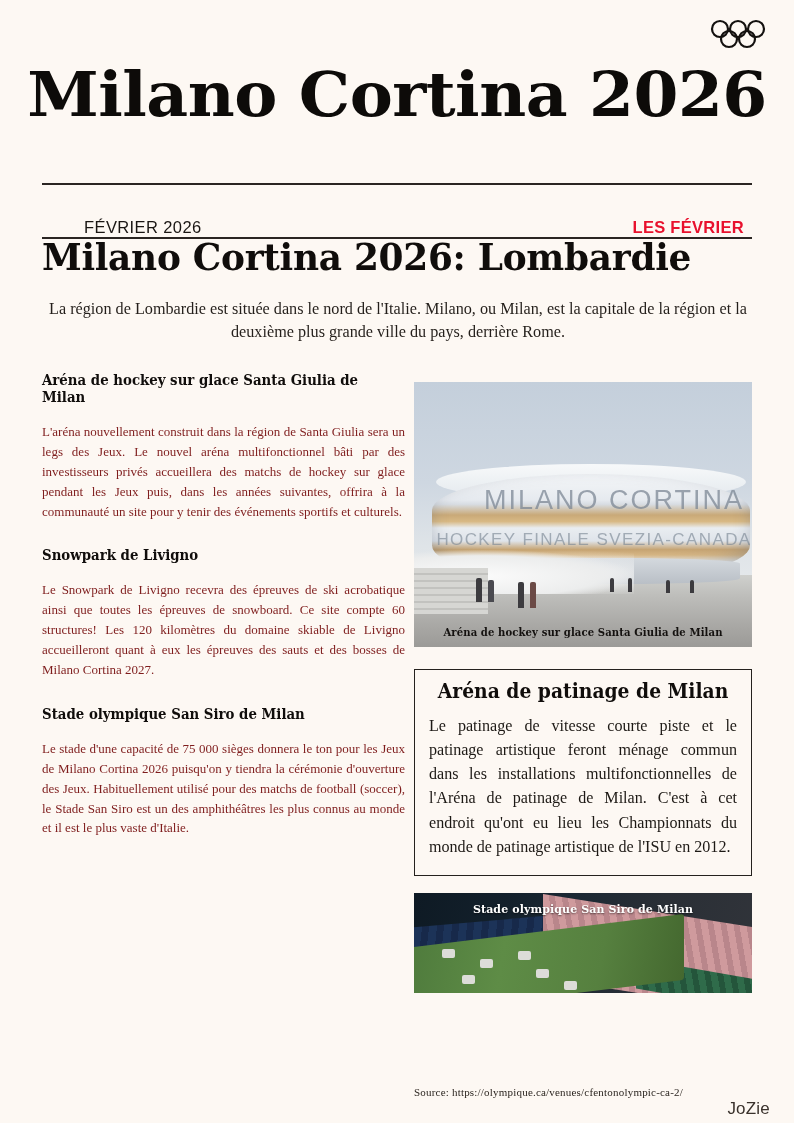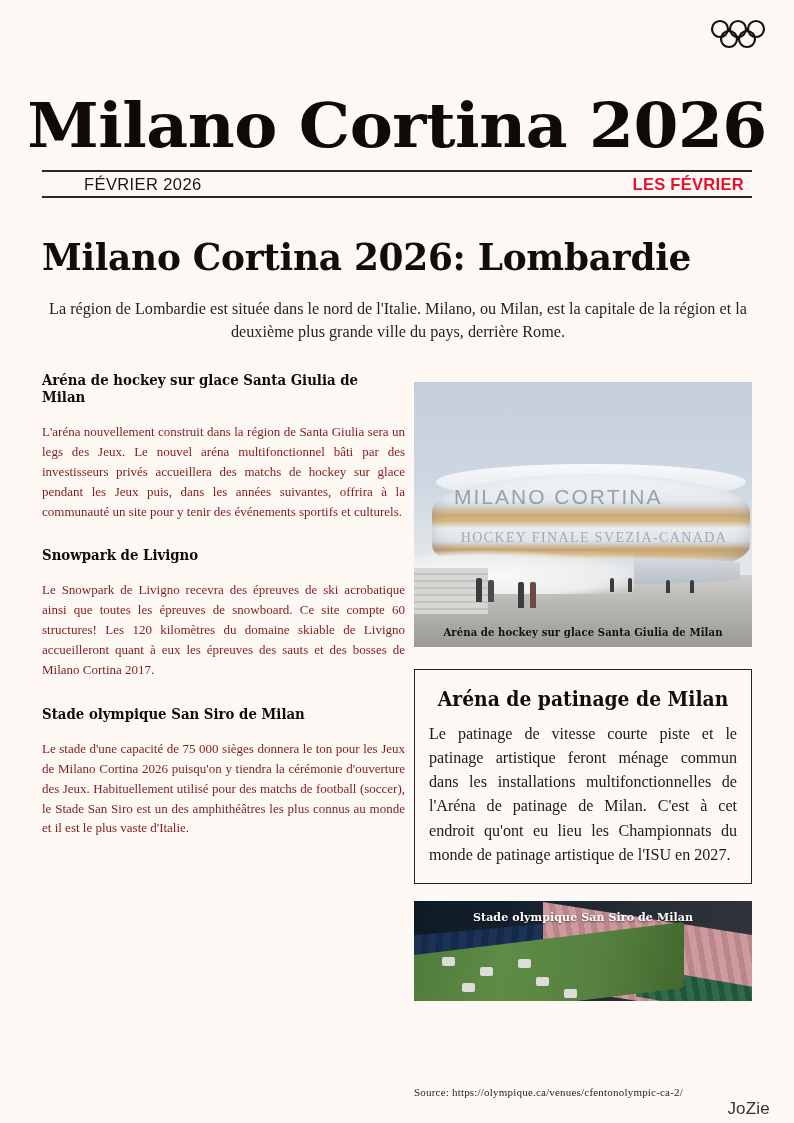--- a/index.html
+++ b/index.html
@@ -25,46 +25,45 @@
     height: 34px;
   }
 
   
   .masthead {
     position: absolute;
     top: 64px;
     left: 0;
     width: 794px;
     text-align: center;
-    margin-top: 31px;
   }
   .masthead-title {
     font-family: "DejaVu Serif", "Liberation Serif", serif;
     font-weight: 700;
     font-size: 61px;
     letter-spacing: -0.5px;
     line-height: 1;
     color: #0d0b09;
     white-space: nowrap;
     transform: scaleX(1.06);
     transform-origin: center;
   }
 
   
   .dateline {
     position: absolute;
-    top: 170px;
+    top: 183px;
     left: 42px;
     width: 710px;
     border-top: 2px solid #2a2522;
     border-bottom: 2px solid #2a2522;
-    height: 28px;
+    height: 56px;
     box-sizing: border-box;
     display: flex;
-    align-items: center;
+    align-items: flex-end;
   }
   .dateline-inner {
     display: flex;
     align-items: center;
     justify-content: space-between;
     width: 100%;
     padding: 0 8px 0 42px;
     box-sizing: border-box;
   }
   .dateline span {
@@ -187,36 +186,36 @@
     width: 310px;
     height: 36px;
     border-radius: 50%;
     background: linear-gradient(#f7f9fa, #e3e8ed);
   }
   .arena-txt1 {
     position: absolute;
     left: 40px;
     top: 103px;
     width: 290px;
-    text-align: left;
+    text-align: right;
     font-family: "Liberation Sans", sans-serif;
-    font-size: 21px;
+    font-size: 27px;
     font-weight: 400;
     letter-spacing: 2px;
     color: rgba(120,132,146,0.72);
     white-space: nowrap;
   }
   .arena-txt2 {
     position: absolute;
     left: 22px;
     top: 148px;
     width: 316px;
     text-align: center;
-    font-family: Liberation Serif, serif;
-    font-size: 14px;
+    font-family: Liberation Sans, sans-serif;
+    font-size: 17px;
     letter-spacing: 1.4px;
     color: rgba(120,132,146,0.62);
     white-space: nowrap;
   }
   .arena-base {
     position: absolute;
     left: 26px;
     top: 176px;
     width: 300px;
     height: 26px;
@@ -252,21 +251,21 @@
     position: absolute;
     width: 6px;
     border-radius: 2px 2px 0 0;
     background: #3c3b3f;
   }
 
   
   .callout {
     margin-top: 22px;
     border: 1.6px solid #25211e;
-    padding: 16px 14px 16px;
+    padding: 8px 14px 16px;
     box-sizing: border-box;
     width: 338px;
   }
   .callout-title {
     font-family: "DejaVu Serif", "Liberation Serif", serif;
     font-weight: 700;
     font-size: 19.5px;
     text-align: center;
     margin: 2px 0 11px 0;
     color: #100d0b;
@@ -383,21 +382,21 @@
 </div>
 
 <div class="headline">Milano Cortina 2026: Lombardie</div>
 <div class="lede">La région de Lombardie est située dans le nord de l'Italie. Milano, ou Milan, est la capitale de la région et la deuxième plus grande ville du pays, derrière Rome.</div>
 
 <div class="col-left">
   <h3 class="subhead">Aréna de hockey sur glace Santa Giulia de Milan</h3>
   <p class="body-par">L'aréna nouvellement construit dans la région de Santa Giulia sera un legs des Jeux. Le nouvel aréna multifonctionnel bâti par des investisseurs privés accueillera des matchs de hockey sur glace pendant les Jeux puis, dans les années suivantes, offrira à la communauté un site pour y tenir des événements sportifs et culturels.</p>
 
   <h3 class="subhead">Snowpark de Livigno</h3>
-  <p class="body-par">Le Snowpark de Livigno recevra des épreuves de ski acrobatique ainsi que toutes les épreuves de snowboard. Ce site compte 60 structures! Les 120 kilomètres du domaine skiable de Livigno accueilleront quant à eux les épreuves des sauts et des bosses de Milano Cortina 2017.</p>
+  <p class="body-par">Le Snowpark de Livigno recevra des épreuves de ski acrobatique ainsi que toutes les épreuves de snowboard. Ce site compte 60 structures! Les 120 kilomètres du domaine skiable de Livigno accueilleront quant à eux les épreuves des sauts et des bosses de Milano Cortina 2027.</p>
 
   <h3 class="subhead">Stade olympique San Siro de Milan</h3>
   <p class="body-par">Le stade d'une capacité de 75 000 sièges donnera le ton pour les Jeux de Milano Cortina 2026 puisqu'on y tiendra la cérémonie d'ouverture des Jeux. Habituellement utilisé pour des matchs de football (soccer), le Stade San Siro est un des amphithéâtres les plus connus au monde et il est le plus vaste d'Italie.</p>
 </div>
 
 <div class="col-right">
 
   <div class="figure">
     <div class="sky"></div>
     <div class="ground"></div>
@@ -414,21 +413,21 @@
     <div class="person" style="left:116px;top:200px;height:26px;background:#6b4a46;"></div>
     <div class="person" style="left:196px;top:196px;height:14px;width:4px;"></div>
     <div class="person" style="left:214px;top:196px;height:14px;width:4px;"></div>
     <div class="person" style="left:252px;top:198px;height:13px;width:4px;"></div>
     <div class="person" style="left:276px;top:198px;height:13px;width:4px;"></div>
     <div class="fig-caption-in">Aréna de hockey sur glace Santa Giulia de Milan</div>
   </div>
 
   <div class="callout">
     <div class="callout-title">Aréna de patinage de Milan</div>
-    <p class="callout-body">Le patinage de vitesse courte piste et le patinage artistique feront ménage commun dans les installations multifonctionnelles de l'Aréna de patinage de Milan. C'est à cet endroit qu'ont eu lieu les Championnats du monde de patinage artistique de l'ISU en 2027.</p>
+    <p class="callout-body">Le patinage de vitesse courte piste et le patinage artistique feront ménage commun dans les installations multifonctionnelles de l'Aréna de patinage de Milan. C'est à cet endroit qu'ont eu lieu les Championnats du monde de patinage artistique de l'ISU en 2012.</p>
   </div>
 
   <div class="stadium">
     <div class="st-sky"></div>
     <div class="st-standsL"></div>
     <div class="st-standsR"></div>
     <div class="st-standsR2"></div>
     <div class="st-pitch"></div>
     <div class="st-lamp" style="left:28px;top:56px;"></div>
     <div class="st-lamp" style="left:66px;top:66px;"></div>

